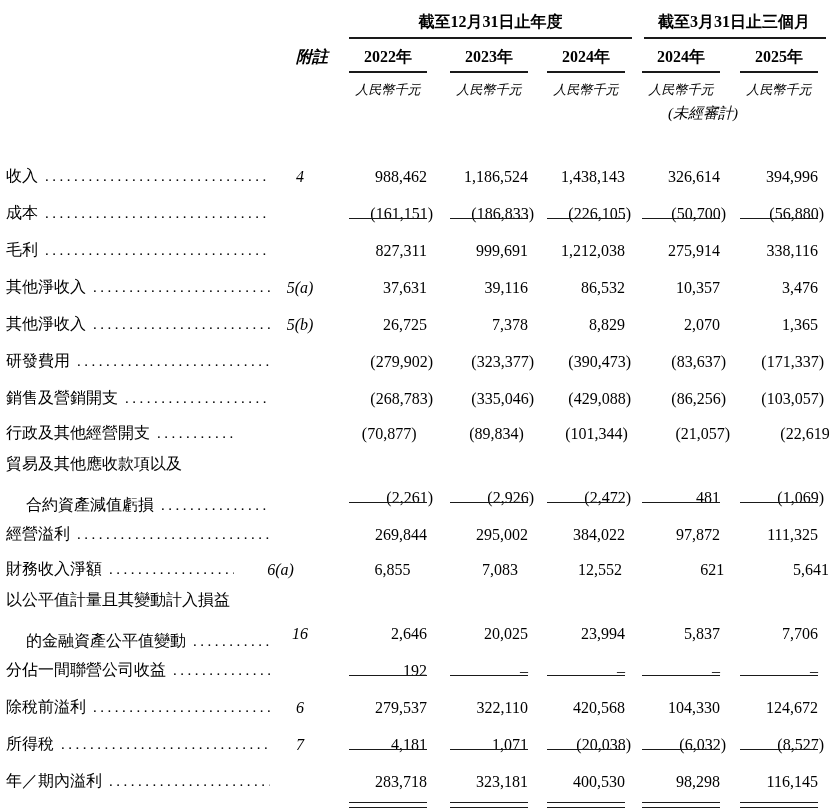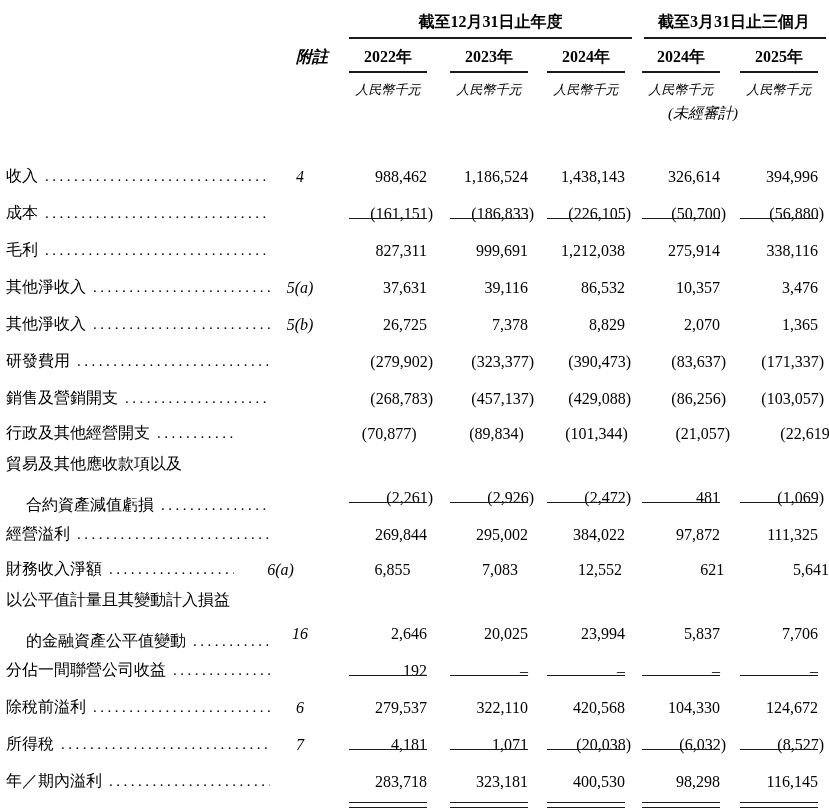--- a/index.html
+++ b/index.html
@@ -153,21 +153,21 @@
         <div class="cv cv3"><span class="neg">(83,637)</span></div>
         <div class="cv cv4"><span class="neg">(171,337)</span></div>
       </div>
       <div class="row">
         <div class="cl">
           <span class="lt">銷售及營銷開支</span>
           <span class="leader"></span>
         </div>
         <div class="cn"></div>
         <div class="cv cv0"><span class="neg">(268,783)</span></div>
-        <div class="cv cv1"><span class="neg">(457,137)</span></div>
+        <div class="cv cv1"><span class="neg">(335,046)</span></div>
         <div class="cv cv2"><span class="neg">(429,088)</span></div>
         <div class="cv cv3"><span class="neg">(86,256)</span></div>
         <div class="cv cv4"><span class="neg">(103,057)</span></div>
       </div>
       <div class="row h33">
         <div class="cl">
           <span class="lt">行政及其他經營開支</span>
           <span class="leader"></span>
         </div>
         <div class="cn"></div>

